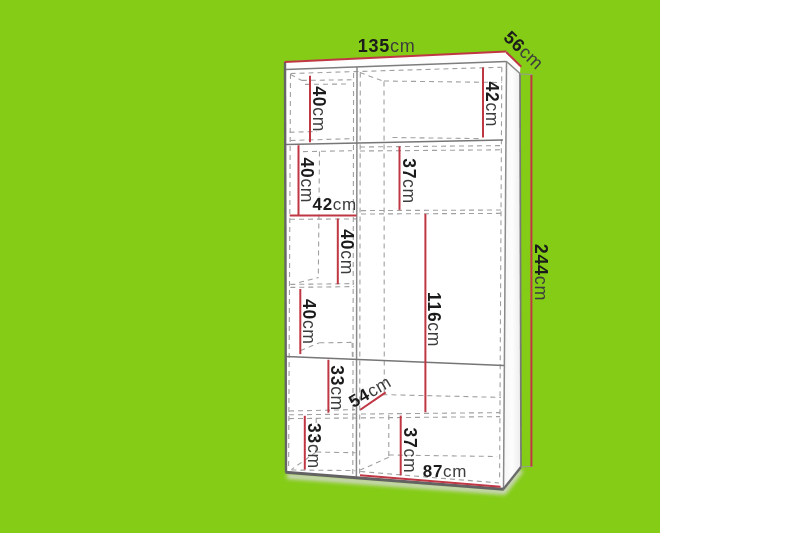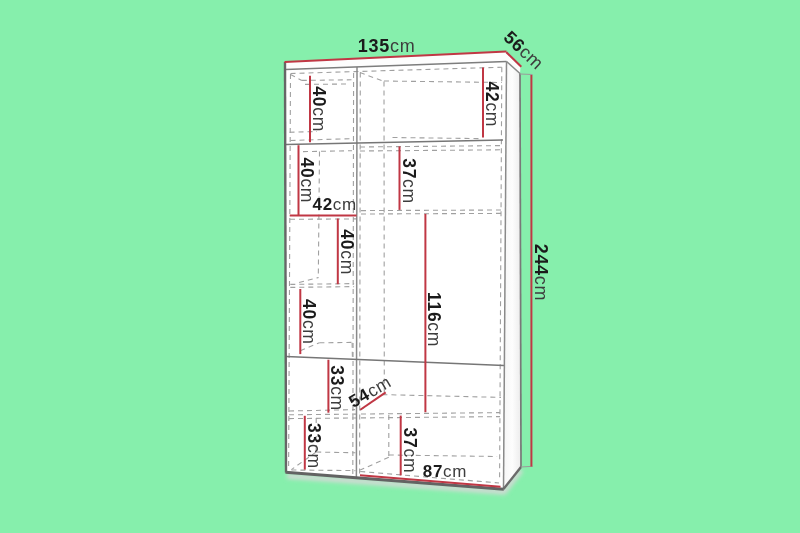--- a/index.html
+++ b/index.html
@@ -1,16 +1,16 @@
 <!DOCTYPE html>
 <html><head>
 <meta charset="utf-8">
 <style>
   html,body{margin:0;padding:0;background:#ffffff;}
-  .wrap{width:800px;height:533px;position:relative;overflow:hidden;background:#86efac;}
+  .wrap{width:660px;height:533px;position:relative;overflow:hidden;background:#84cc16;}
   text{font-family:"Liberation Sans", sans-serif;letter-spacing:0.7px;}
   .num{font-weight:bold;fill:#1b1b1b;}
   .cm{font-weight:normal;fill:#3d3d3d;}
 </style>
 </head>
 <body>
 <div class="wrap">
 <svg width="800" height="533" viewBox="0 0 800 533">
   <defs>
     <filter id="soft" x="-50%" y="-50%" width="200%" height="200%">

